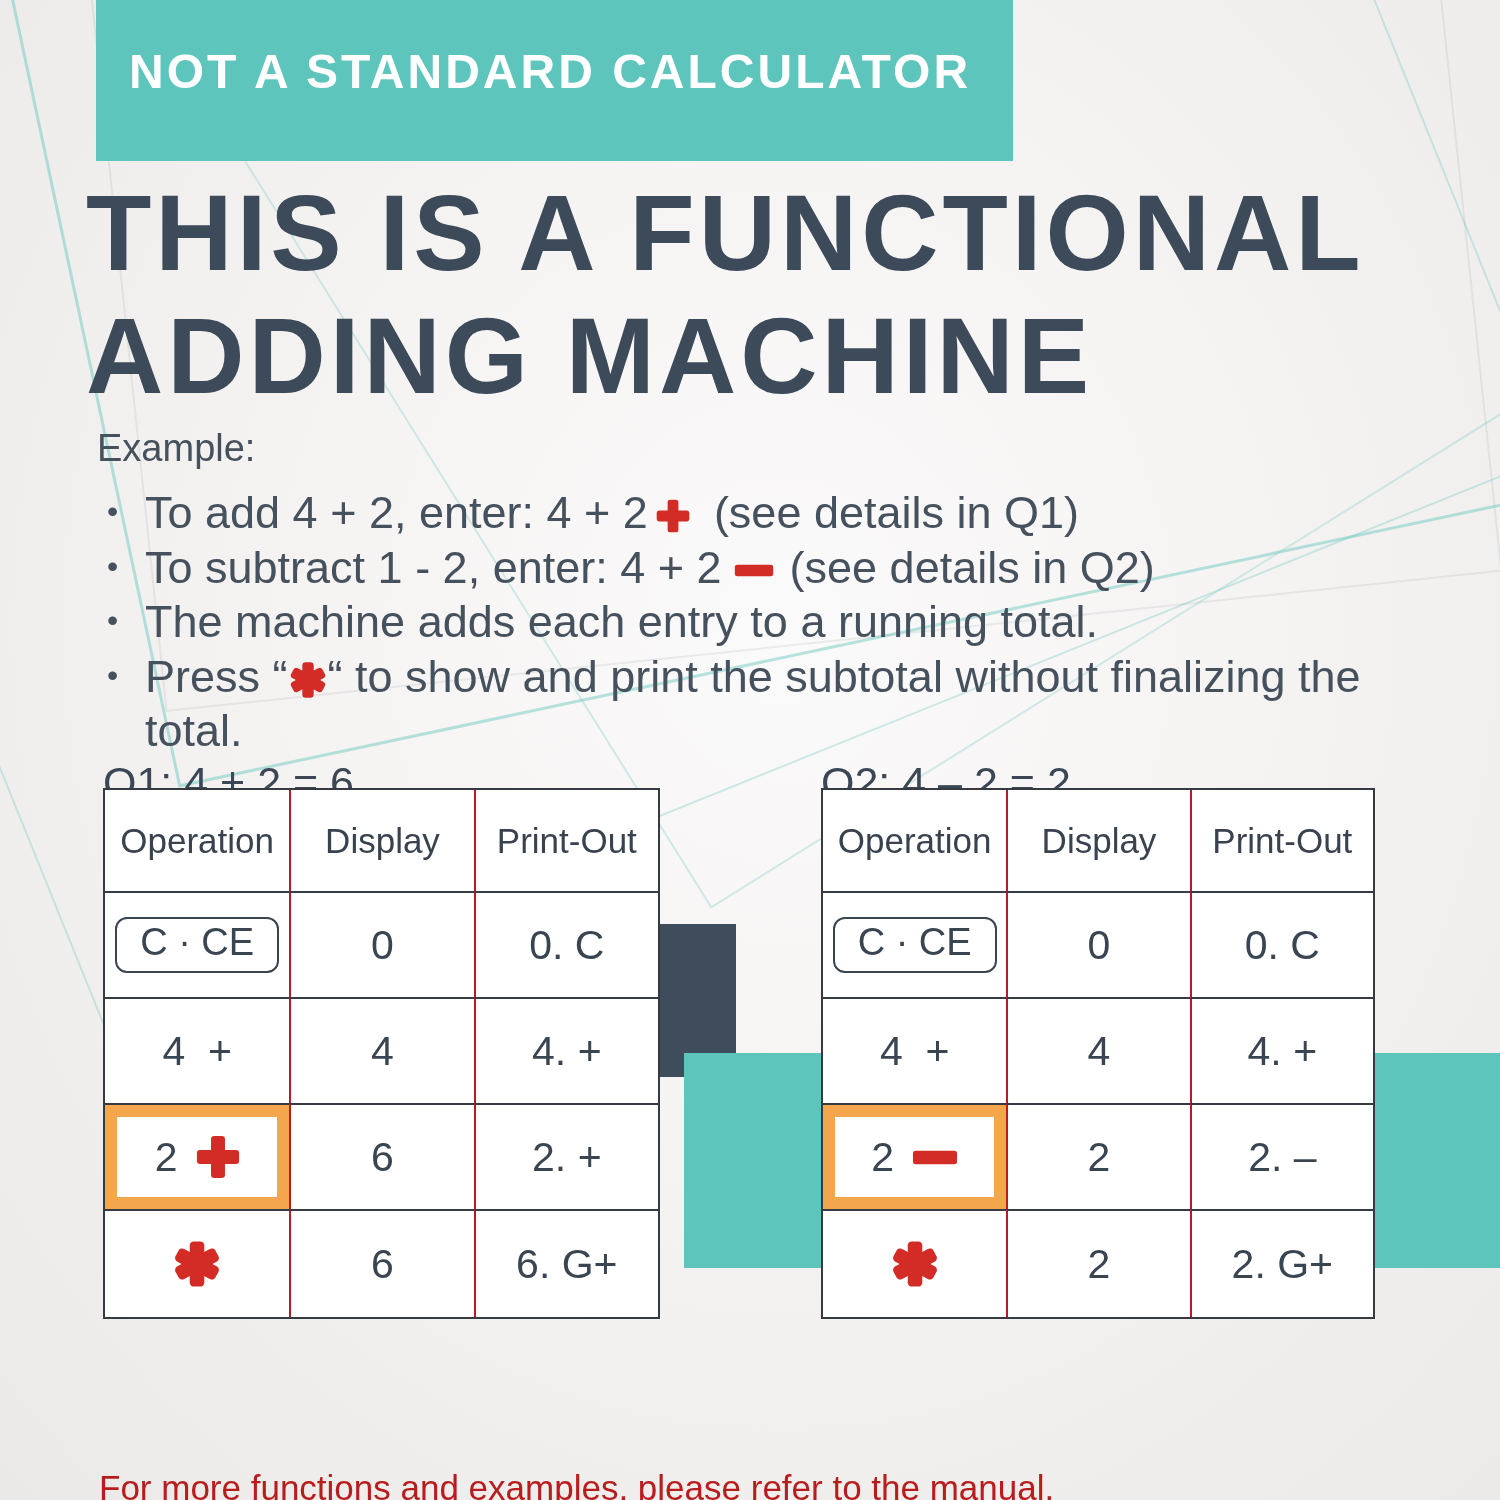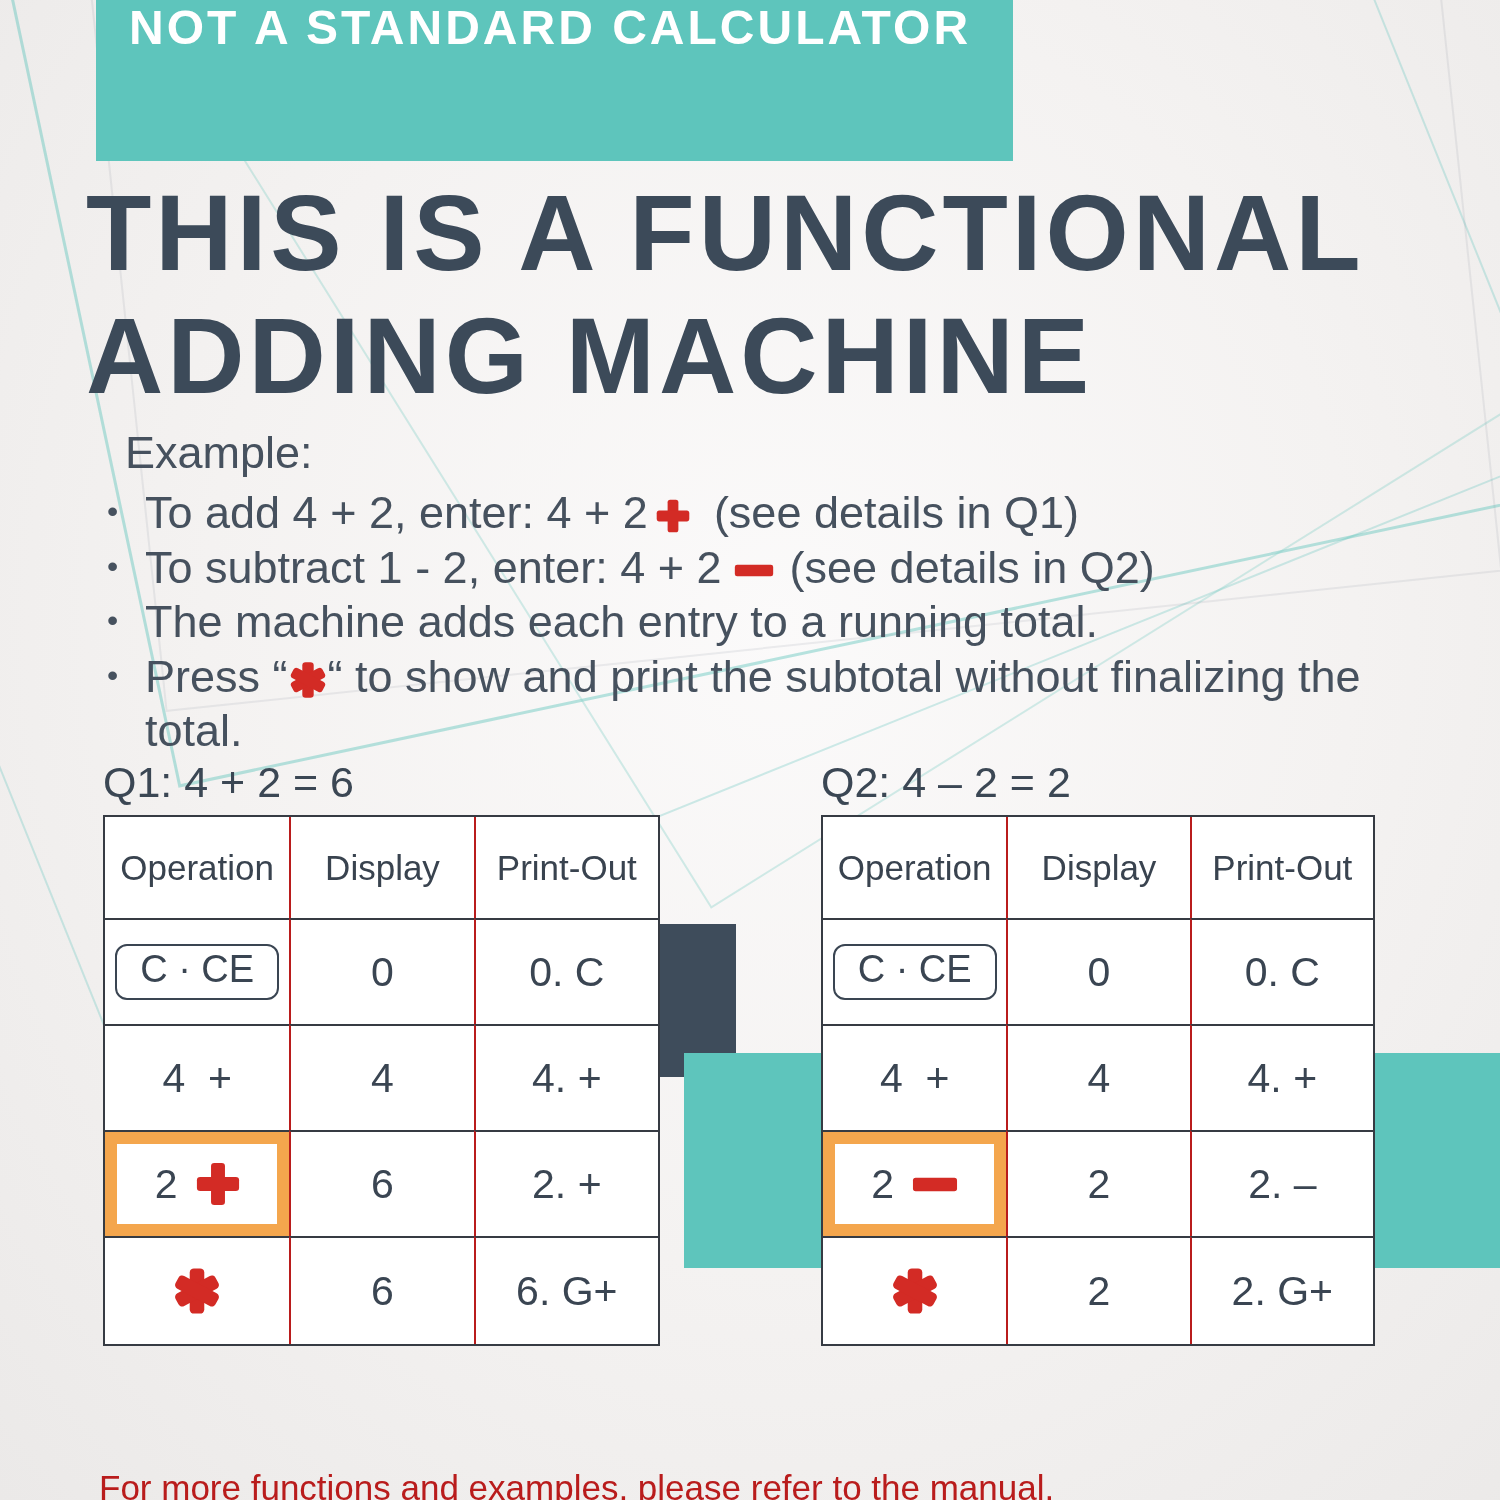--- a/index.html
+++ b/index.html
@@ -15,45 +15,45 @@
   .deco.f2{left:-140px;top:-240px;width:1560px;height:1020px;transform:rotate(-22deg);border-width:2px;border-color:rgba(97,197,189,.30);}
   .deco.f3{left:330px;top:-420px;width:1300px;height:1060px;transform:rotate(-32deg);border-width:2px;border-color:rgba(130,205,198,.35);}
   .deco.f4{left:120px;top:-160px;width:1340px;height:800px;transform:rotate(-6deg);border-width:2px;border-color:rgba(140,150,158,.15);}
   
   .block{position:absolute;z-index:1;}
   .block.dark{left:660px;top:924px;width:76px;height:153px;background:#3E4C5B;}
   .block.teal-mid{left:684px;top:1053px;width:137px;height:215px;background:#5EC5BC;}
   .block.teal-right{left:1374px;top:1053px;width:126px;height:215px;background:#5EC5BC;}
   
   .banner{position:absolute;left:96px;top:0;width:917px;height:161px;background:#5EC5BC;z-index:2;
-    display:flex;align-items:flex-start;box-sizing:border-box;padding:0 0 18px 33px;}
+    display:flex;align-items:center;box-sizing:border-box;padding:0 0 18px 33px;}
   .banner span{color:#ffffff;font-size:48px;font-weight:700;letter-spacing:3px;white-space:nowrap;}
   
   .heading{position:absolute;left:86px;top:172px;z-index:2;color:#3C4A59;font-weight:700;
     font-size:107px;line-height:123px;letter-spacing:4px;white-space:nowrap;}
   
-  .example-title{position:absolute;left:97px;top:427px;font-size:45px;color:#46515E;z-index:2;margin-left:28px;}
+  .example-title{position:absolute;left:97px;top:427px;font-size:38px;color:#46515E;z-index:2;}
   .bullets{position:absolute;left:97px;top:486px;width:1285px;font-size:45px;line-height:54.5px;color:#46515E;z-index:2;}
   .bullet{position:relative;padding-left:48px;}
   .bullet .dot{position:absolute;left:10px;top:-2px;font-size:32px;color:#46515E;}
   
   .red{color:#D32B25;}
   svg.ic{display:inline-block;}
   .ic-plus-sm{width:34px;height:34px;vertical-align:-5px;margin:0 24px 0 8px;}
   .ic-minus-sm{width:40px;height:15px;vertical-align:5px;margin:0 16px 0 12px;}
   .ic-ast-sm{width:36px;height:36px;vertical-align:-6px;margin:0 2px;}
   .ic-plus-lg{width:44px;height:44px;vertical-align:-8px;margin-left:18px;}
   .ic-minus-lg{width:46px;height:17px;vertical-align:4px;margin-left:18px;}
   .ic-ast-lg{width:46px;height:46px;vertical-align:-9px;}
   
   .qtitle{position:absolute;top:758px;font-size:43px;color:#3B4754;z-index:2;}
   .qtitle.q1{left:103px;}
   .qtitle.q2{left:821px;}
   
-  .dtable{position:absolute;top:815px;height:531px;z-index:3;box-sizing:border-box;
+  .dtable{position:absolute;top:788px;height:531px;z-index:3;box-sizing:border-box;
     border:2px solid #363B43;background:#ffffff;display:grid;
     grid-template-columns:1fr 1fr 1fr;grid-template-rows:101px 106px 106px 106px auto;}
   .dtable.t1{left:103px;width:557px;}
   .dtable.t2{left:821px;width:554px;}
   .cell{display:flex;align-items:center;justify-content:center;background:#ffffff;
     font-size:41px;color:#3A4552;border-left:2px solid #b91c1c;border-top:2px solid #363B43;}
   .cell:nth-child(3n+1){border-left:none;}
   .cell:nth-child(-n+3){border-top:none;}
   .cell.th{font-size:35px;color:#39434F;}
   .cell.hl{box-shadow:inset 0 0 0 12px #F4A64D;}

